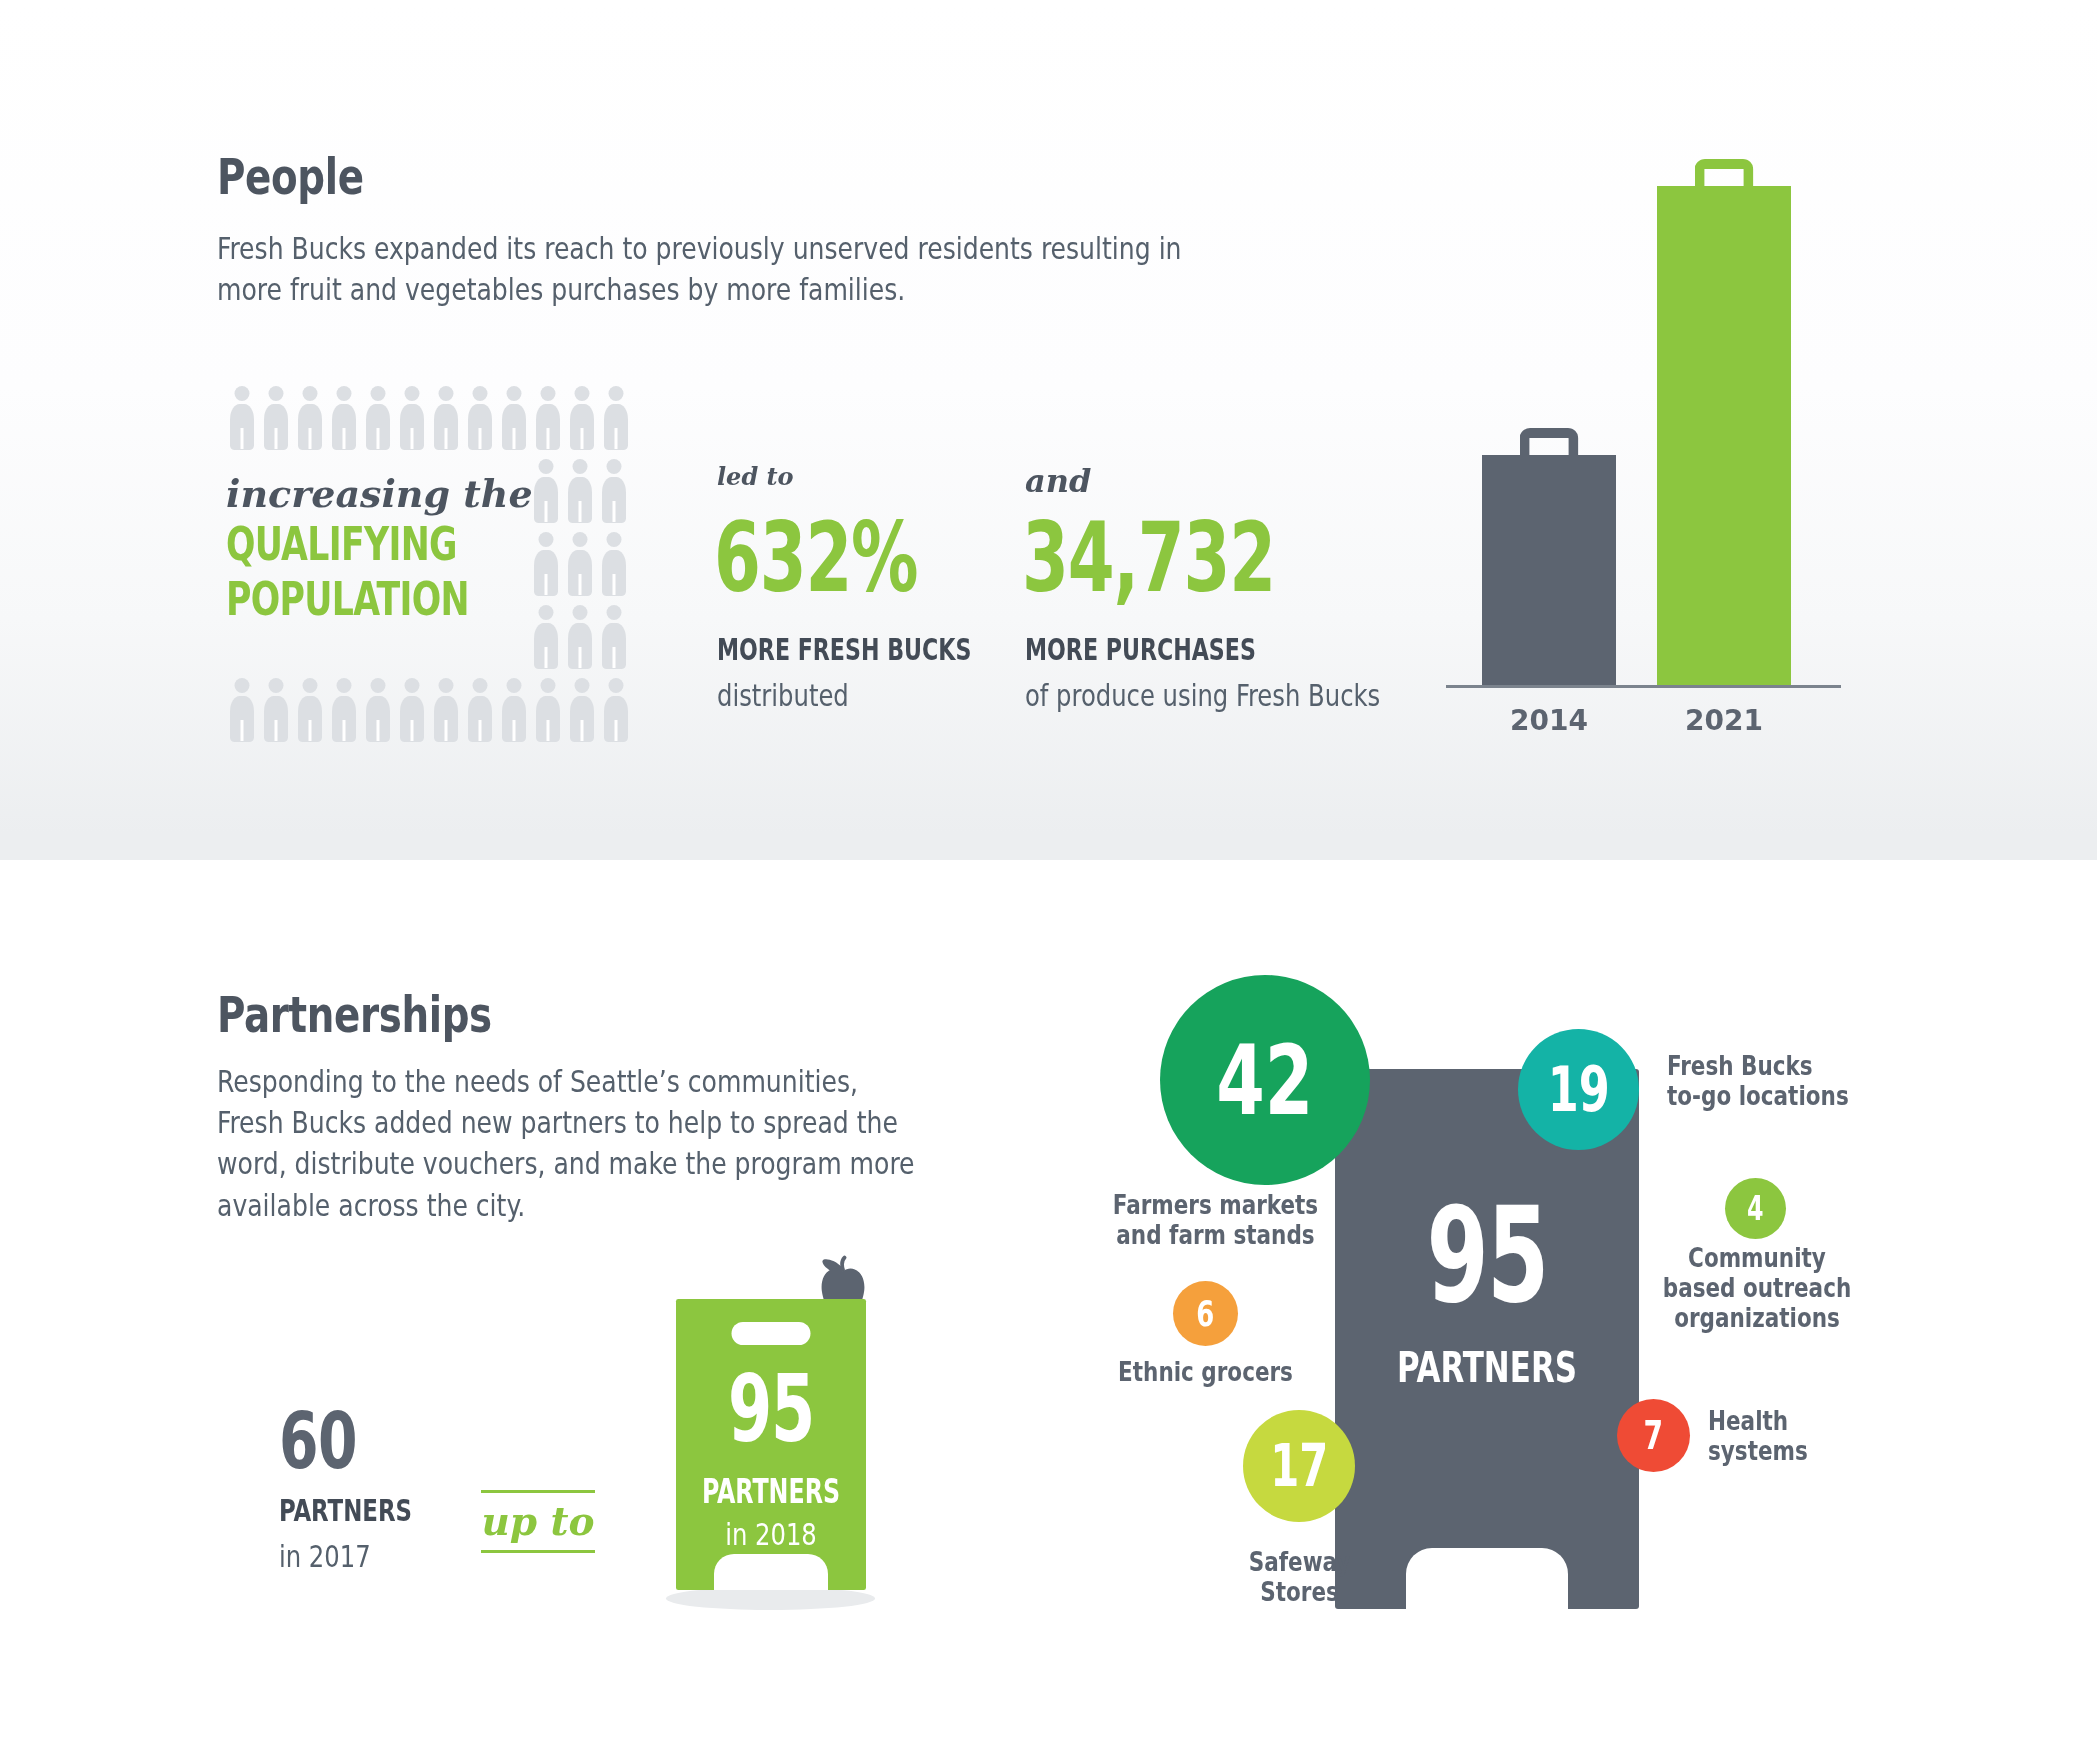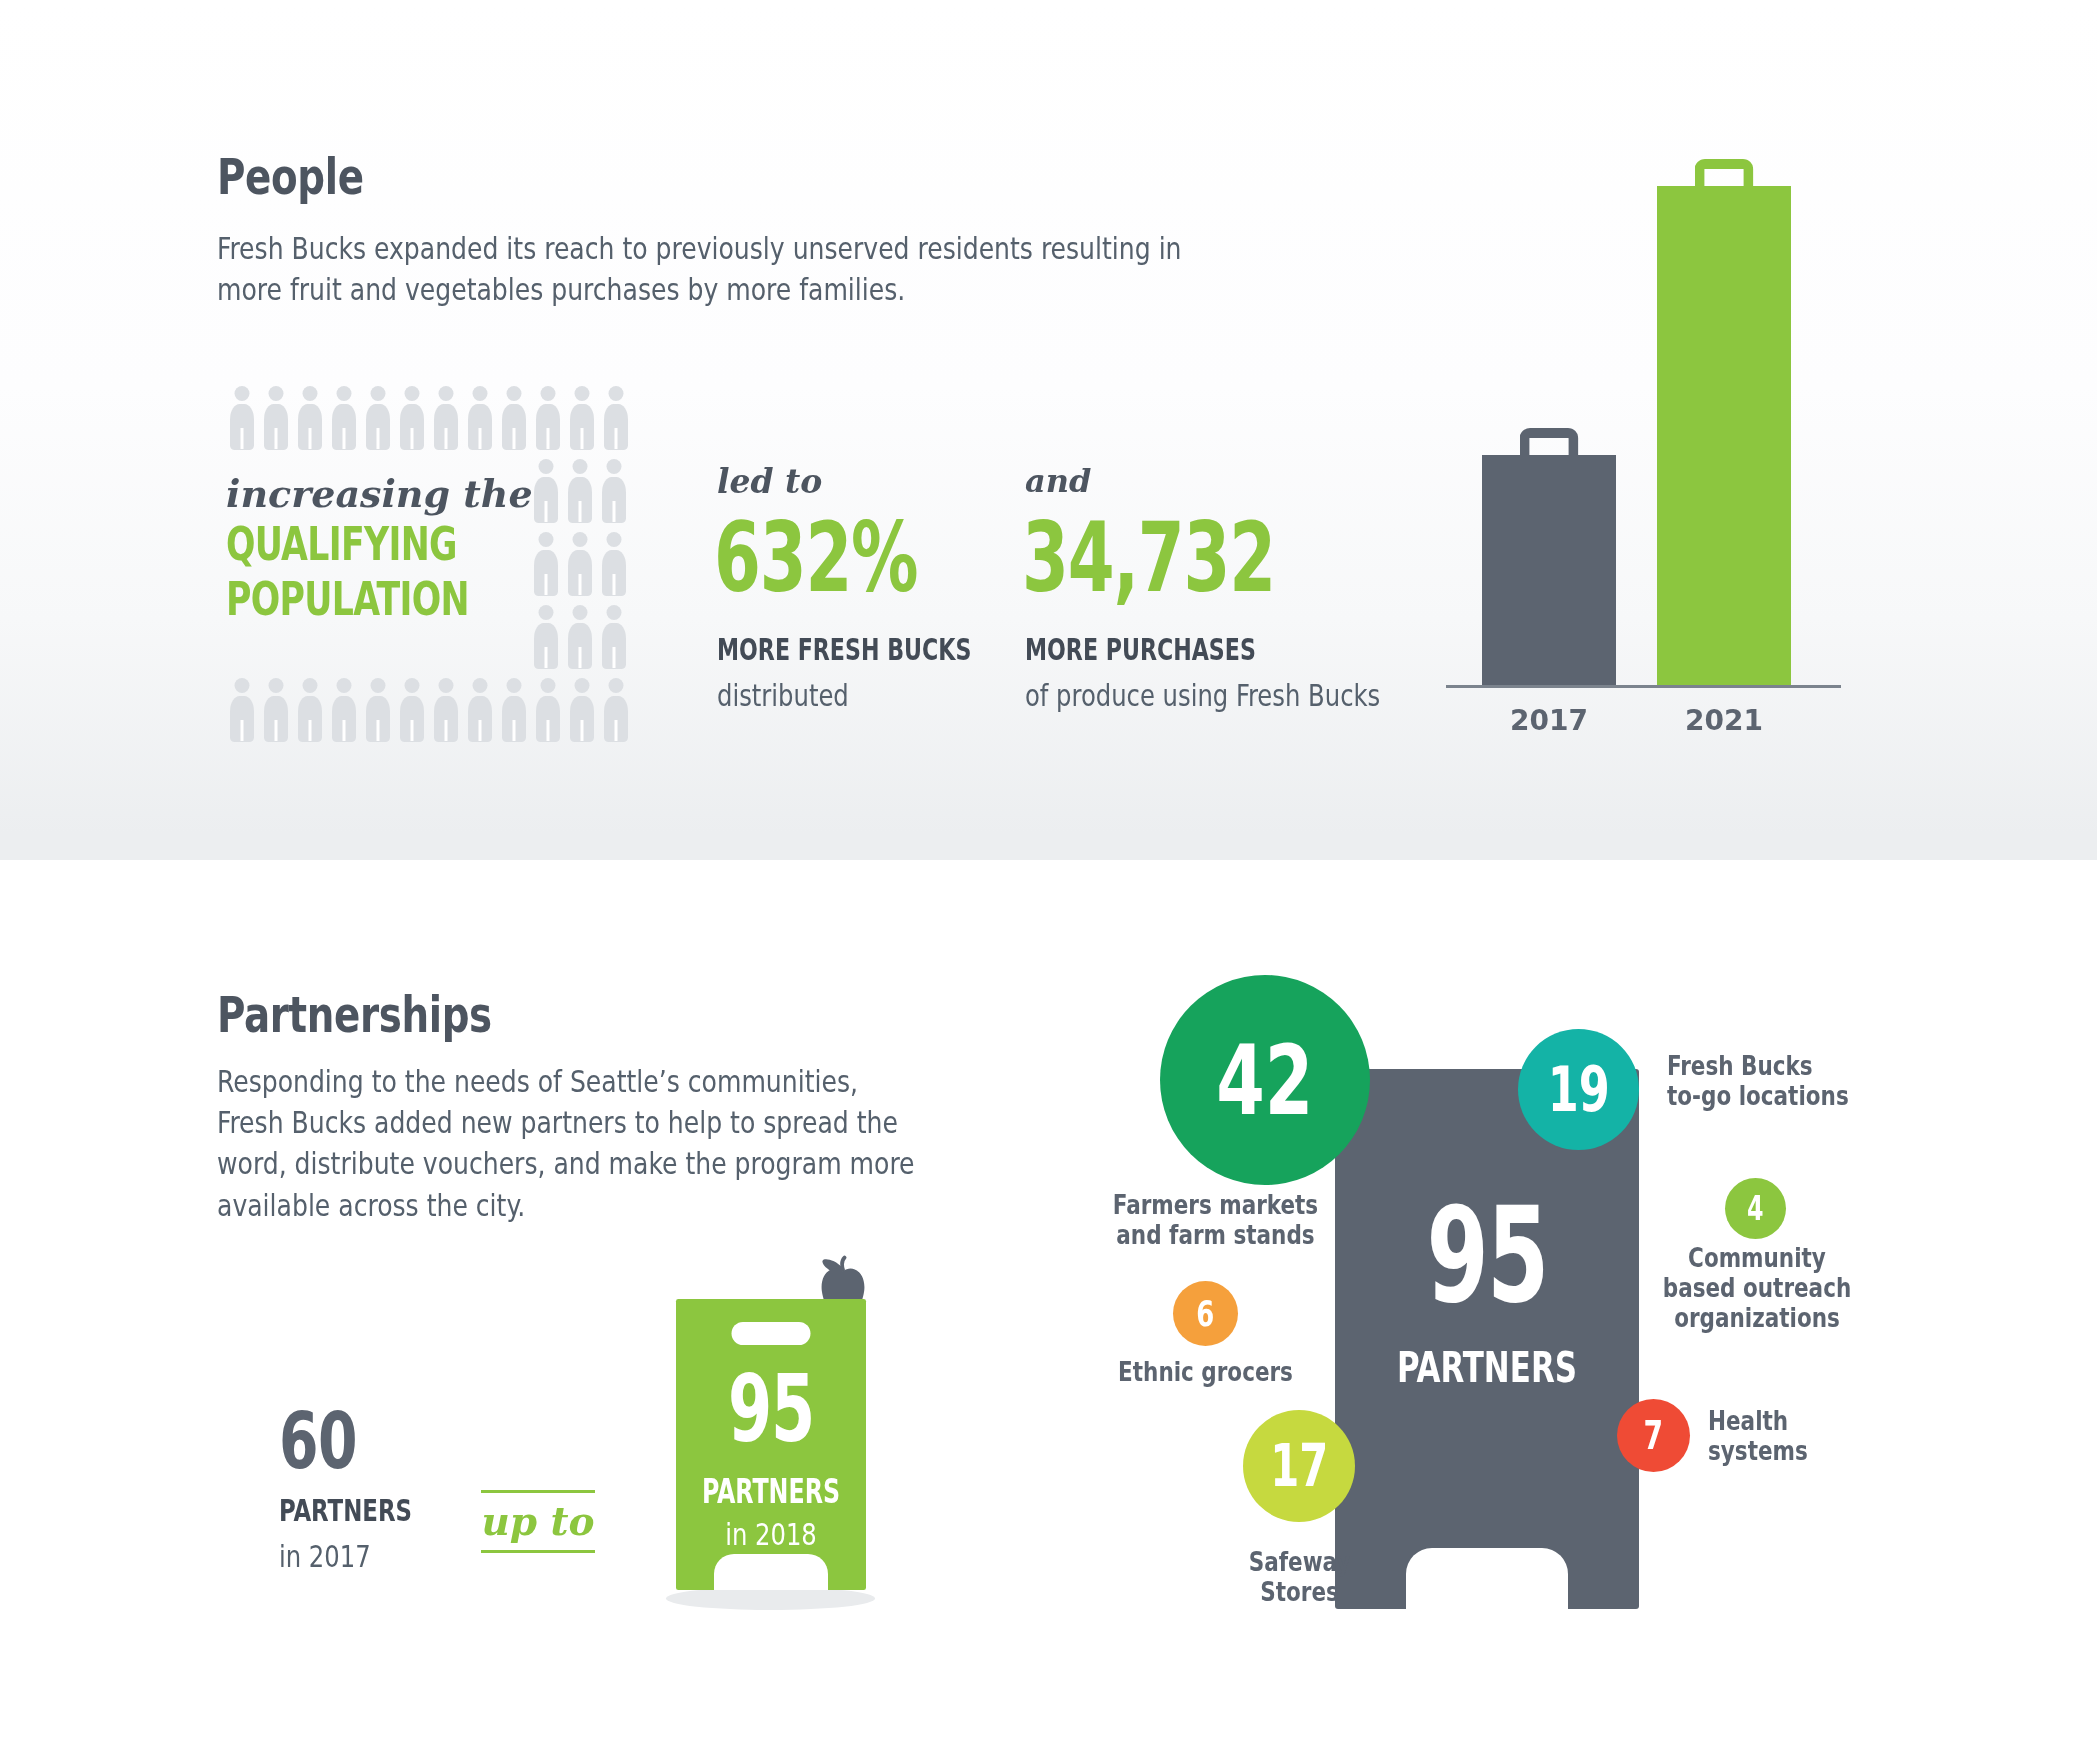--- a/index.html
+++ b/index.html
@@ -427,21 +427,21 @@
         <div class="legsplit" style="width: 3px; height: 21px; top: 42px;"></div>
       </div>
     </div>
   </div>
 
 <div class="script" style="left:226px; top:471px; font-size:38px;text-align:center;">increasing the</div>
 
 <div class="bigword" style="left:226px; top:520px; font-size:47px;">QUALIFYING</div>
 <div class="bigword" style="left:226px; top:575px; font-size:47px;">POPULATION</div>
 
-<div class="script" style="left:717px; top:462px; font-size:33px;">led to</div>
+<div class="script" style="left:717px; top:462px; font-size:24px;">led to</div>
 <div class="stat-num" style="left:714px; top:510px;">632%</div>
 <div class="stat-cap" style="left:717px; top:632px;">MORE FRESH BUCKS</div>
 <div class="stat-sub" style="left:717px; top:678px;">distributed</div>
 
 <div class="script" style="left:1025px; top:462px; font-size:32px;">and</div>
 <div class="stat-num" style="left:1022px; top:510px;">34,732</div>
 <div class="stat-cap" style="left:1025px; top:632px;">MORE PURCHASES</div>
 <div class="stat-sub" style="left:1025px; top:678px;">of produce using Fresh Bucks</div>
 
 <div>
@@ -451,21 +451,21 @@
     <div class="sack" style="height:232px; background:#5c6470;"></div>
   </div>
 
   <div class="bagbar" style="left:1657px; top:186px; width:134px; height:501px;">
     <div class="handle" style="width:59px; height:30px; top:-27px; border-width:10px; border-color:#8cc63f;"></div>
     <div class="sack" style="height:501px; background:#8cc63f;"></div>
   </div>
 
   <div class="axis" style="left:1446px; top:685px; width:395px;"></div>
 
-  <div class="axis-lbl" style="left:1482px; top:704px; width:134px;">2017</div>
+  <div class="axis-lbl" style="left:1482px; top:704px; width:134px;">2014</div>
   <div class="axis-lbl" style="left:1657px; top:704px; width:134px;">2021</div>
 </div>
 
 <div class="band-partners"></div>
 
 <div class="h-title" style="left:217px; top:987px;">Partnerships</div>
 
 <div class="body-copy" style="left:217px; top:1061px; width:873px;">Responding to the needs of Seattle’s communities,
 Fresh Bucks added new partners to help to spread the
 word, distribute vouchers, and make the program more

